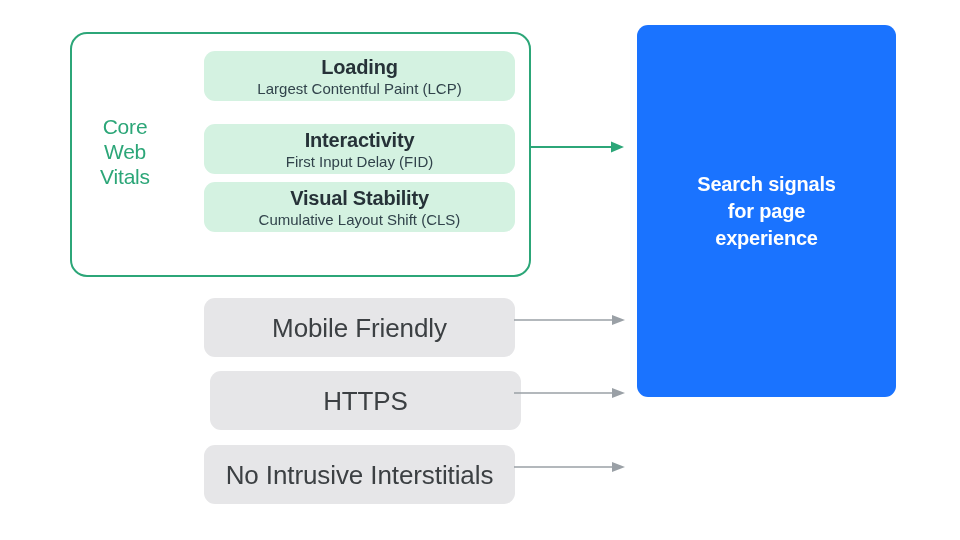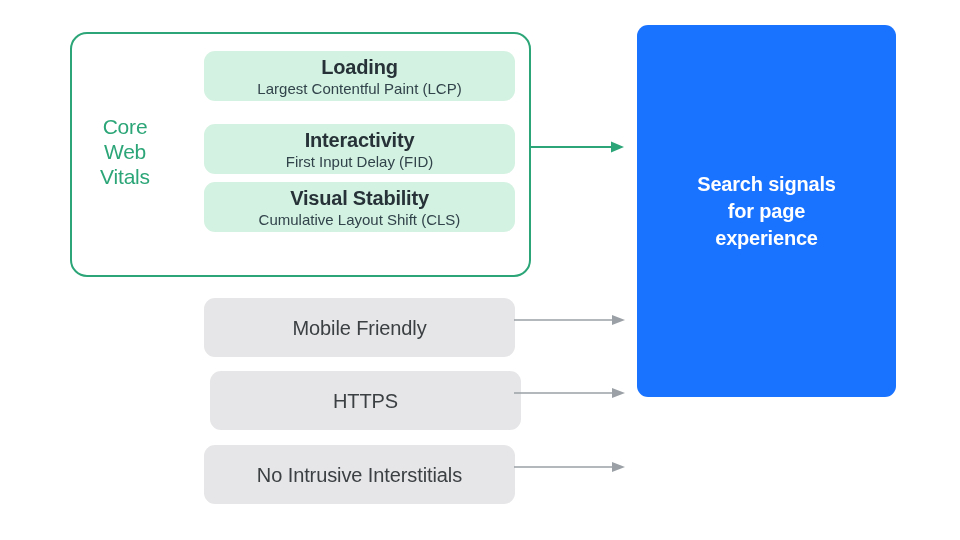--- a/index.html
+++ b/index.html
@@ -85,21 +85,21 @@
     background: #E6E6E8;
     border-radius: 11px;
     display: flex;
     align-items: center;
     justify-content: center;
   }
   .signal-card.s0 { top: 298px; }
   .signal-card.s1 { top: 371px; margin-left: 6px; }
   .signal-card.s2 { top: 445px; }
   .signal-label {
-    font-size: 20px;
+    font-size: 26px;
     font-weight: normal;
     color: #3C4043;
     line-height: 24px;
     letter-spacing: -0.1px;
   }
 
   
   #search-signals-box {
     position: absolute;
     left: 629px;

